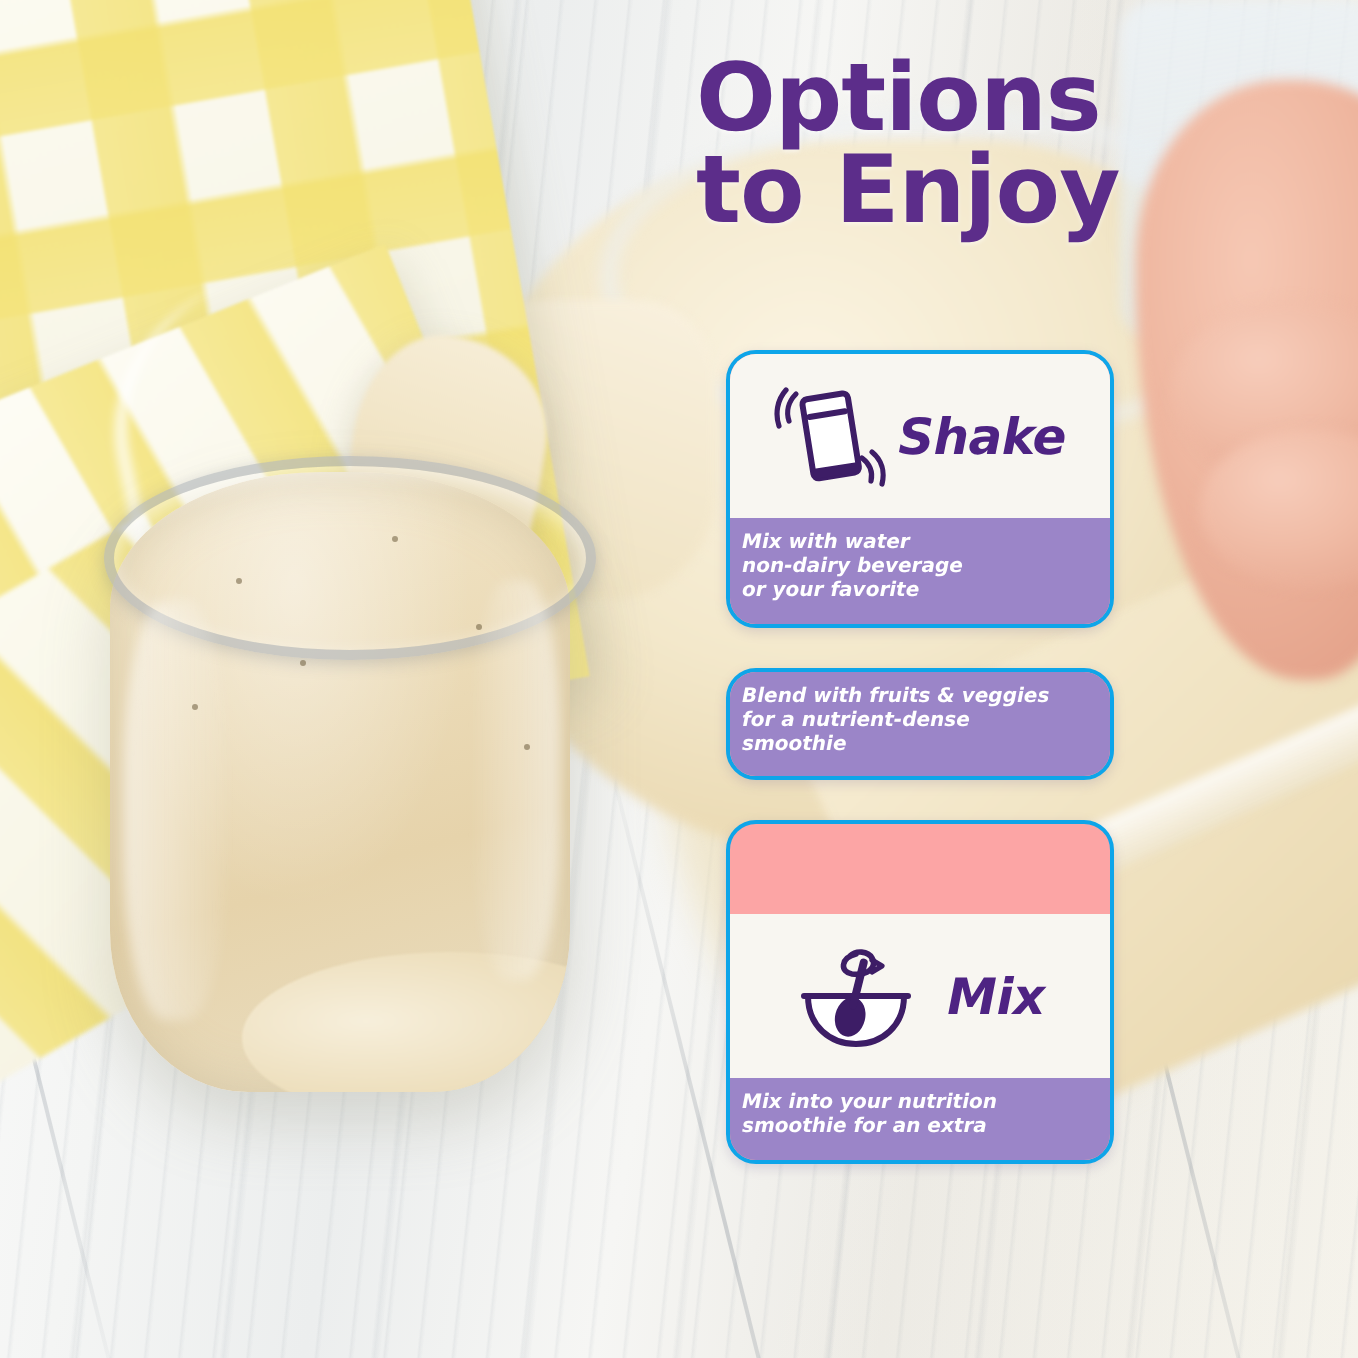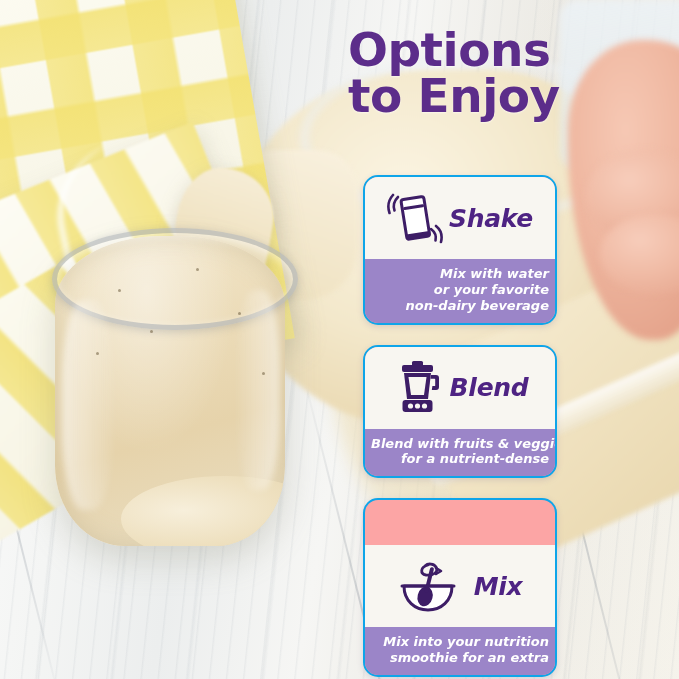--- a/index.html
+++ b/index.html
@@ -371,24 +371,24 @@
     color: #4e2383;
     font-family: "DejaVu Sans", sans-serif;
     font-weight: bold;
     font-size: 25px;
     letter-spacing: -0.3px;
     line-height: 1;
   }
   .card-body {
     background: #9b85c8;
     color: #ffffff;
-    text-align: right;
+    text-align: left;
     font-family: "DejaVu Sans", sans-serif;
     font-weight: bold;
-    font-size: 13px;
+    font-size: 10px;
     line-height: 1.22;
     padding: 7px 6px 9px 6px;
   }
   .card-body .ln { display: block; white-space: nowrap; }
 
   
   .card--blend .card-icon { width: 52px; }
   .card--mix .card-icon { width: 74px; }
   .card--mix .card-top { gap: 2px; margin-top: 45px; }
 </style>
@@ -462,47 +462,30 @@
                 <path d="M6 6 C1.5 11 0.5 18 2.5 24" stroke-width="2.6"></path>
                 <path d="M44 40 C48 43 49.5 47 48.5 51.5" stroke-width="2.6"></path>
                 <path d="M49 37 C54 41 55.5 47 54 53" stroke-width="2.6"></path>
               </g>
             </svg>
           </span>
           <span class="card-title">Shake</span>
         </div>
         <div class="card-body">
           <span class="ln">Mix with water</span>
+          <span class="ln">non-dairy beverage</span>
           <span class="ln">or your favorite</span>
-          <span class="ln">non-dairy beverage</span>
         </div>
       </div>
 
       <div class="card card--blend">
-        <div class="card-top">
-          <span class="card-icon">
-            <svg viewBox="0 0 52 58" width="52" height="58" aria-hidden="true">
-              <g fill="#3d1d66">
-                <rect x="20" y="2" width="11" height="5" rx="1.6"></rect>
-                <rect x="10" y="6" width="31" height="7" rx="2"></rect>
-                <path d="M12 14 H39 L36 40 H15 Z"></path>
-                <path d="M16.5 18 H34.5 L32 36 H19 Z" fill="#f8f6f1"></path>
-                <path d="M39 16 h5 a3 3 0 0 1 3 3 v9 a3 3 0 0 1 -3 3 h-4.2 l0.6 -4 H42.6 a0.6 0.6 0 0 0 0.6 -0.6 v-6 a0.6 0.6 0 0 0 -0.6 -0.6 H38.5 Z"></path>
-                <path d="M13.5 41 H37.5 a3 3 0 0 1 3 3 v6 a3 3 0 0 1 -3 3 H13.5 a3 3 0 0 1 -3 -3 v-6 a3 3 0 0 1 3 -3 Z"></path>
-                <circle cx="18.5" cy="47" r="2.6" fill="#f8f6f1"></circle>
-                <circle cx="25.5" cy="47" r="2.6" fill="#f8f6f1"></circle>
-                <circle cx="32.5" cy="47" r="2.6" fill="#f8f6f1"></circle>
-              </g>
-            </svg>
-          </span>
-          <span class="card-title">Blend</span>
-        </div>
         <div class="card-body">
           <span class="ln">Blend with fruits &amp; veggies</span>
           <span class="ln">for a nutrient-dense</span>
+          <span class="ln">smoothie</span>
         </div>
       </div>
 
       <div class="card card--mix">
         <div class="card-top">
           <span class="card-icon">
             <svg viewBox="0 0 74 58" width="74" height="58" aria-hidden="true">
               <g fill="none" stroke="#3d1d66" stroke-width="3" stroke-linecap="round" stroke-linejoin="round">
                 <path d="M6 29 C6 44 17 53 30 53 C43 53 54 44 54 29 Z" fill="#ffffff"></path>
                 <line x1="4" y1="29" x2="56" y2="29"></line>

